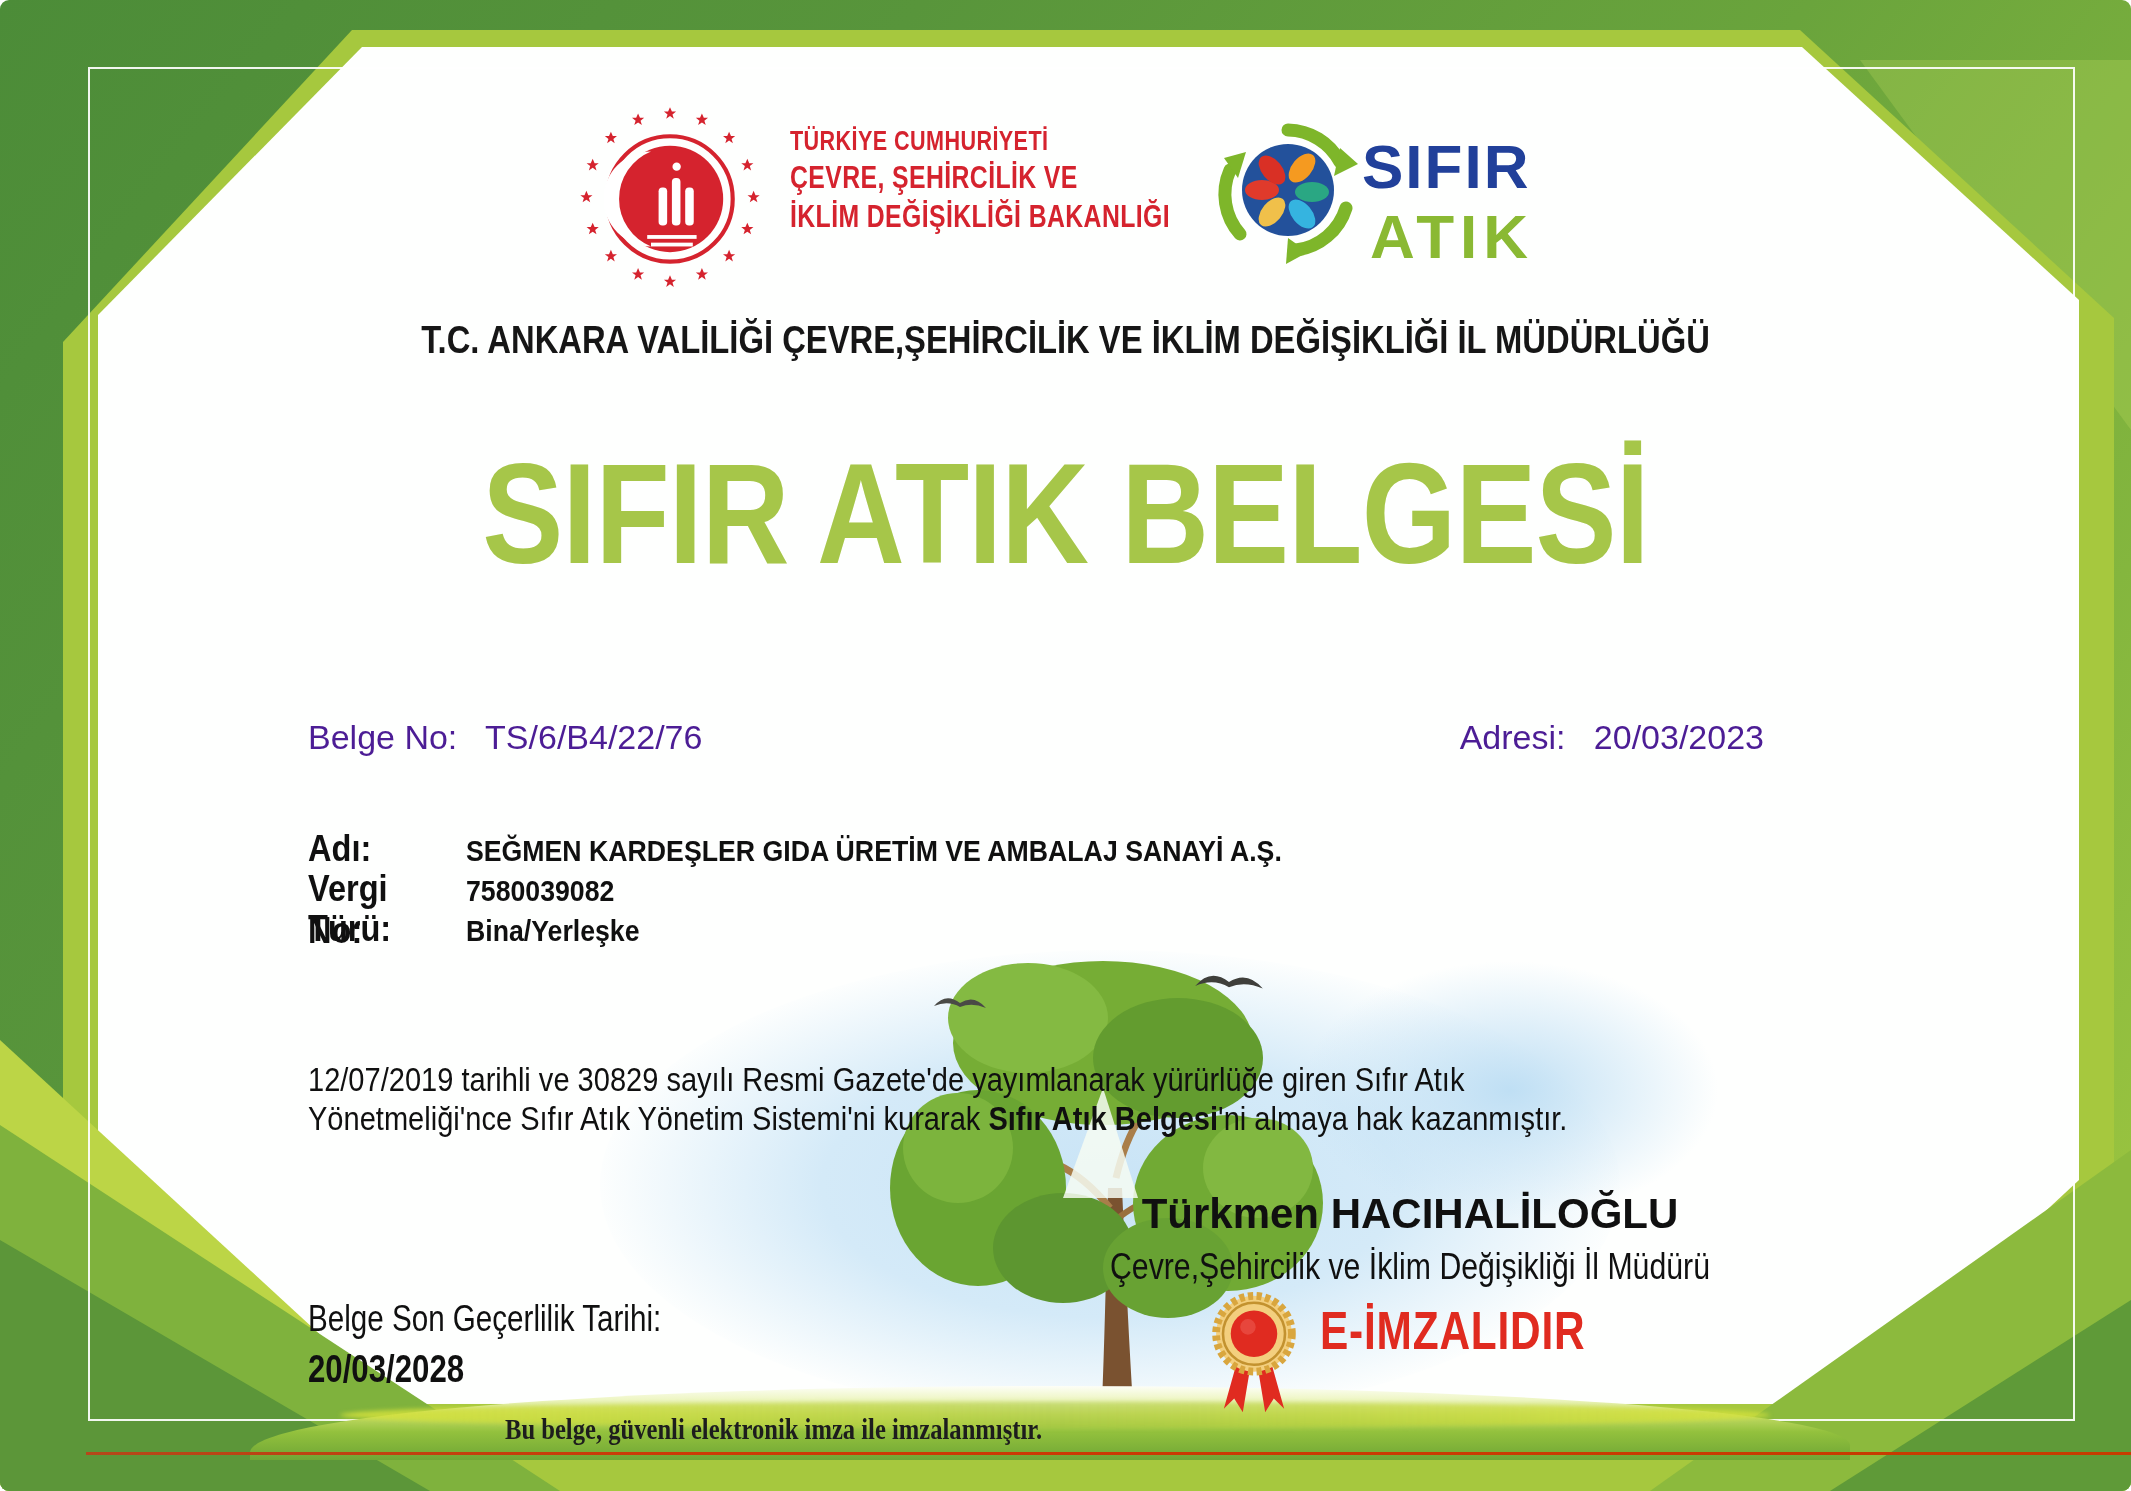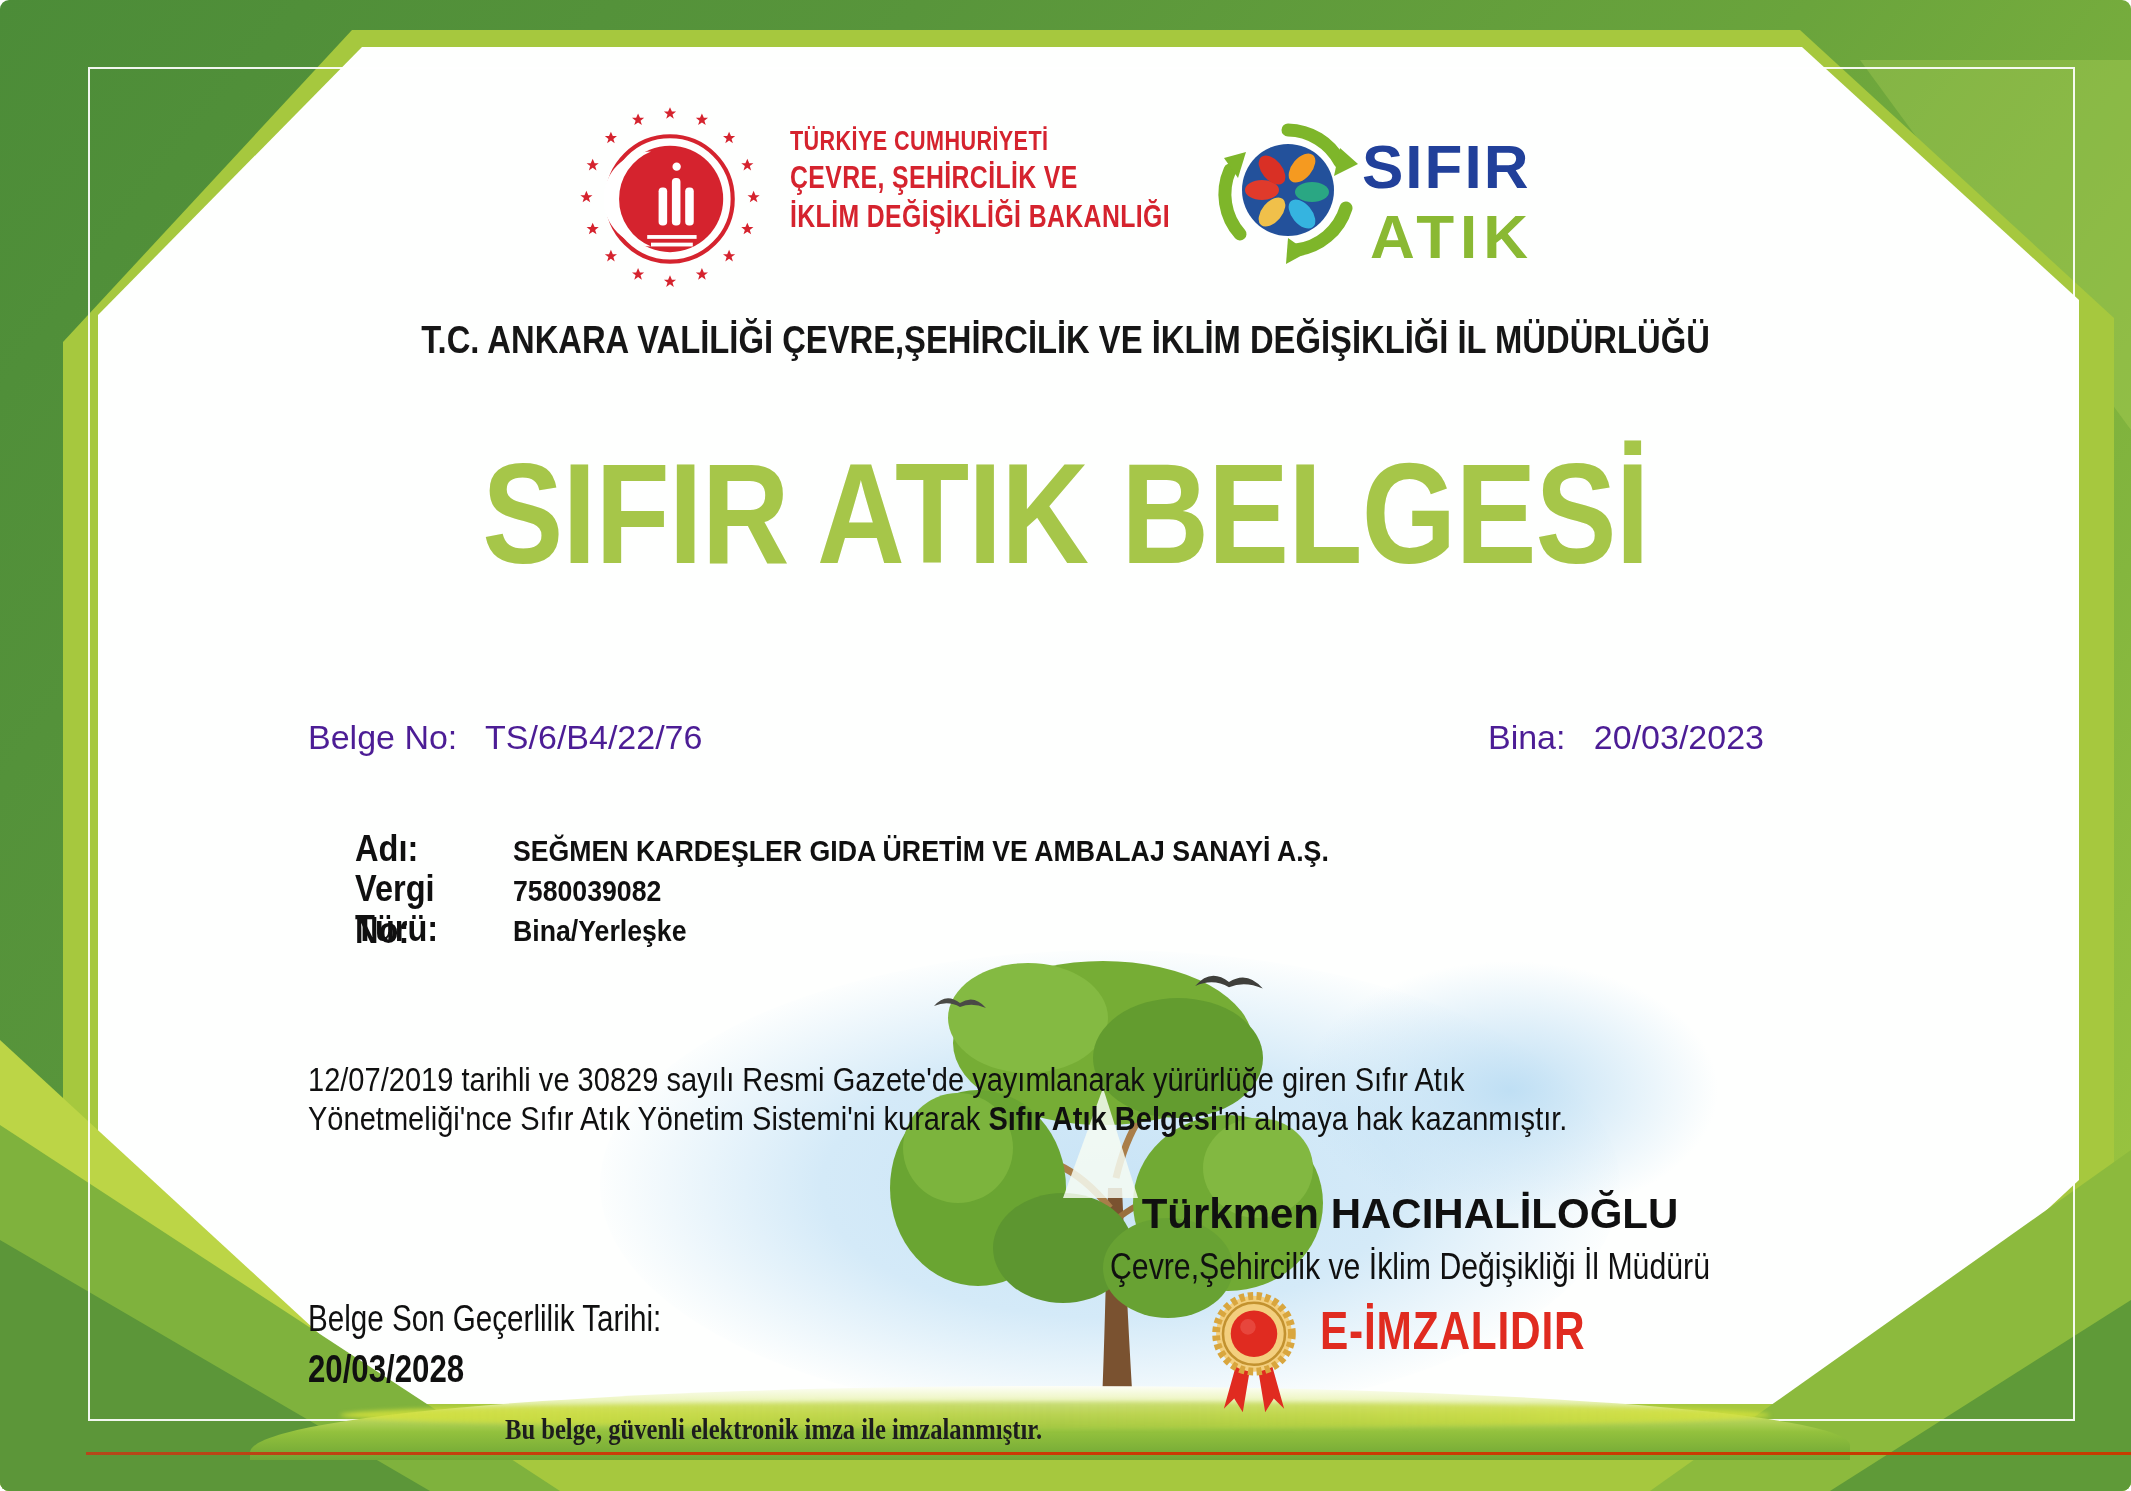--- a/index.html
+++ b/index.html
@@ -49,21 +49,21 @@
   .ministry-text{left:790px;top:126px;color:#d5232e;transform:scaleX(.8);transform-origin:left top;white-space:nowrap;}
   .ministry-text .l1{font-size:27px;font-weight:bold;letter-spacing:.5px;}
   .ministry-text .l2,.ministry-text .l3{font-size:31px;font-weight:bold;letter-spacing:.5px;margin-top:3px;}
   .authority{left:0;right:0;top:318px;text-align:center;font-size:39px;font-weight:bold;color:#161616;
       transform:scaleX(.84);white-space:nowrap;}
   .big-title{left:0;right:0;top:432px;text-align:center;font-size:143px;font-weight:bold;color:#a6c649;
       transform:scaleX(.85);white-space:nowrap;letter-spacing:-1px;}
   .subtitle{left:0;right:0;top:584px;text-align:center;font-size:44px;color:#101010;}
   .meta-row{left:308px;top:718px;width:1456px;display:flex;justify-content:space-between;font-size:34px;color:#4c1d95;}
   .fields{left:308px;top:828px;}
-  .frow{display:flex;height:40px;align-items:baseline;margin-left:47px;}
+  .frow{display:flex;height:40px;align-items:baseline;}
   .frow .flabel{width:158px;font-size:37px;font-weight:bold;color:#101010;transform:scaleX(.88);transform-origin:left;}
   .frow .fvalue{font-size:29px;font-weight:bold;color:#101010;transform:scaleX(.92);transform-origin:left;white-space:nowrap;}
   .para{left:308px;top:1060px;color:#101010;font-size:33px;line-height:39px;transform:scaleX(.88);transform-origin:left top;}
   .para .pline{white-space:nowrap;}
   .sig{left:1010px;top:1190px;width:800px;text-align:center;color:#101010;}
   .sig .name{font-size:42px;font-weight:bold;white-space:nowrap;}
   .sig .role{font-size:36px;margin-top:8px;transform:scaleX(.84);white-space:nowrap;}
   .validity{left:308px;top:1298px;color:#101010;transform:scaleX(.8);transform-origin:left top;}
   .validity .vlabel{font-size:37px;}
   .validity .vdate{font-size:39px;font-weight:bold;margin-top:7px;}
@@ -179,21 +179,21 @@
   <div class="abs content authority">T.C. ANKARA VALİLİĞİ ÇEVRE,ŞEHİRCİLİK VE İKLİM DEĞİŞİKLİĞİ İL MÜDÜRLÜĞÜ</div>
   <div class="abs content big-title">SIFIR ATIK BELGESİ</div>
 
   <div class="abs content meta-row">
     <div>
       <span>Belge No:</span>
       <span>&nbsp;</span>
       <span>TS/6/B4/22/76</span>
     </div>
     <div>
-      <span>Bina:</span>
+      <span>Adresi:</span>
       <span>&nbsp;</span>
       <span>20/03/2023</span>
     </div>
   </div>
 
   <div class="abs content fields">
     <div class="frow">
       <div class="flabel">Adı:</div>
       <div class="fvalue">SEĞMEN KARDEŞLER GIDA ÜRETİM VE AMBALAJ SANAYİ A.Ş.</div>
     </div>

